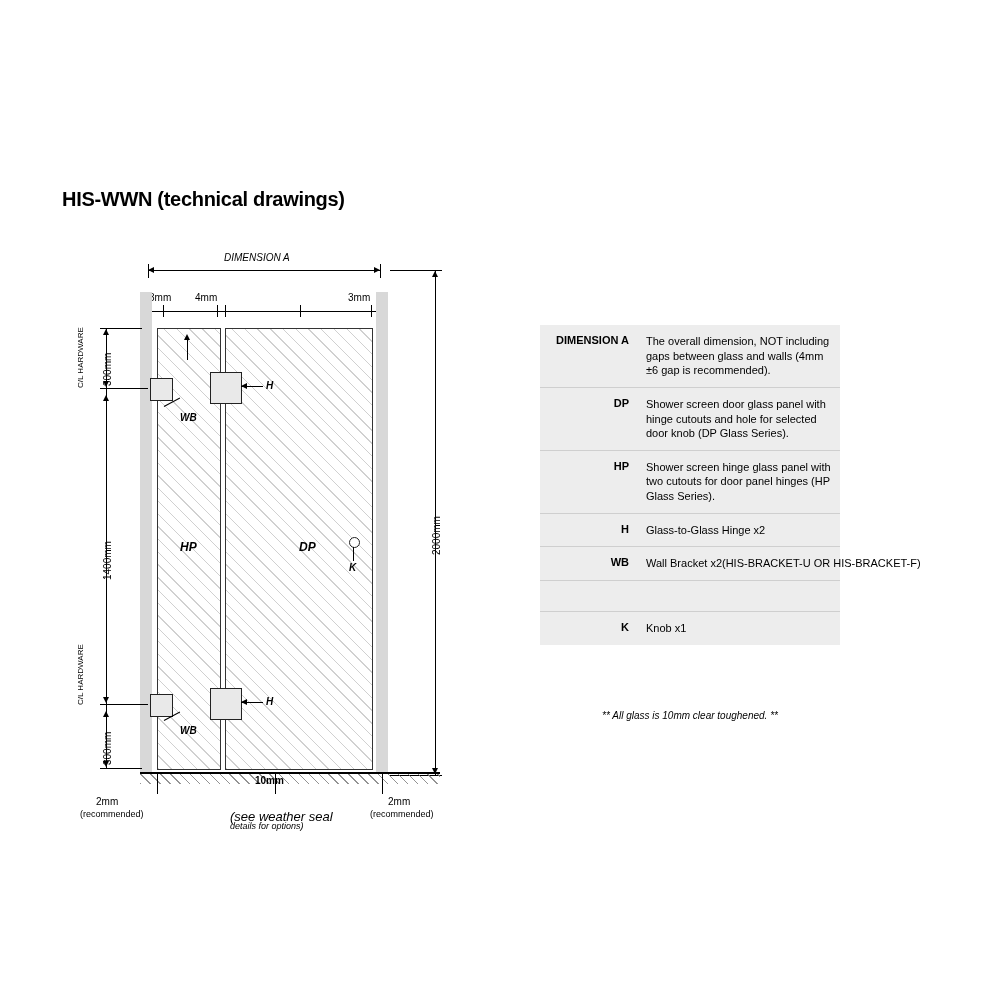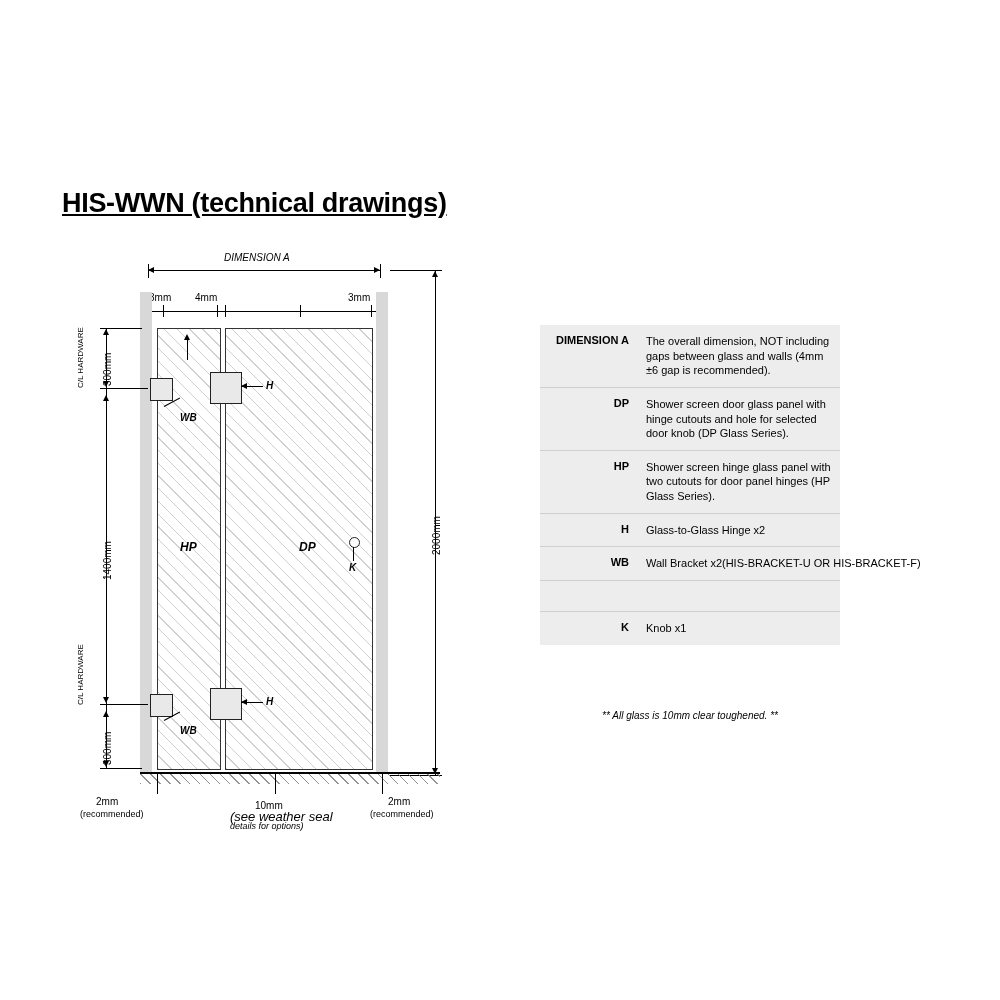--- a/index.html
+++ b/index.html
@@ -12,24 +12,23 @@
     height: 1000px;
     position: relative;
     font-family: "Liberation Sans", sans-serif;
     color: #000000;
     overflow: hidden;
   }
   #page-title {
     position: absolute;
     left: 62px;
     top: 188px;
-    font-size: 27px;
+    font-size: 20px;
     font-weight: bold;
     letter-spacing: -0.3px;
-    text-decoration: underline;
   }
 
   
   #drawing {
     position: absolute;
     left: 60px;
     top: 250px;
     width: 420px;
     height: 590px;
   }
@@ -225,21 +224,21 @@
   <div class="lbl vert" style="left:371px; top:305px;">2000mm</div>
 
   <div class="hline" style="left:80px; top:522px; width:300px; height:2px;"></div>
   <div class="floor-hatch" style="left:80px; top:524px; width:300px; height:10px;"></div>
 
   <div class="vline" style="left:97px; top:524px; height:20px;"></div>
   <div class="lbl" style="left:36px; top:546px;">2mm</div>
   <div class="lbl" style="left:20px; top:559px; font-size:9px;">(recommended)</div>
 
   <div class="vline" style="left:215px; top:524px; height:20px;"></div>
-  <div class="lbl" style="left:195px; top:550px;">10mm</div>
+  <div class="lbl" style="left:195px; top:525px;font-weight:bold;">10mm</div>
   <div class="lbl lbl-i" style="left:170px; top:559px; font-size:13px;">(see weather seal</div>
   <div class="lbl lbl-i" style="left:170px; top:571px; font-size:9px;">details for options)</div>
 
   <div class="vline" style="left:322px; top:524px; height:20px;"></div>
   <div class="lbl" style="left:328px; top:546px;">2mm</div>
   <div class="lbl" style="left:310px; top:559px; font-size:9px;">(recommended)</div>
 </div>
 
 <div id="legend">
 

